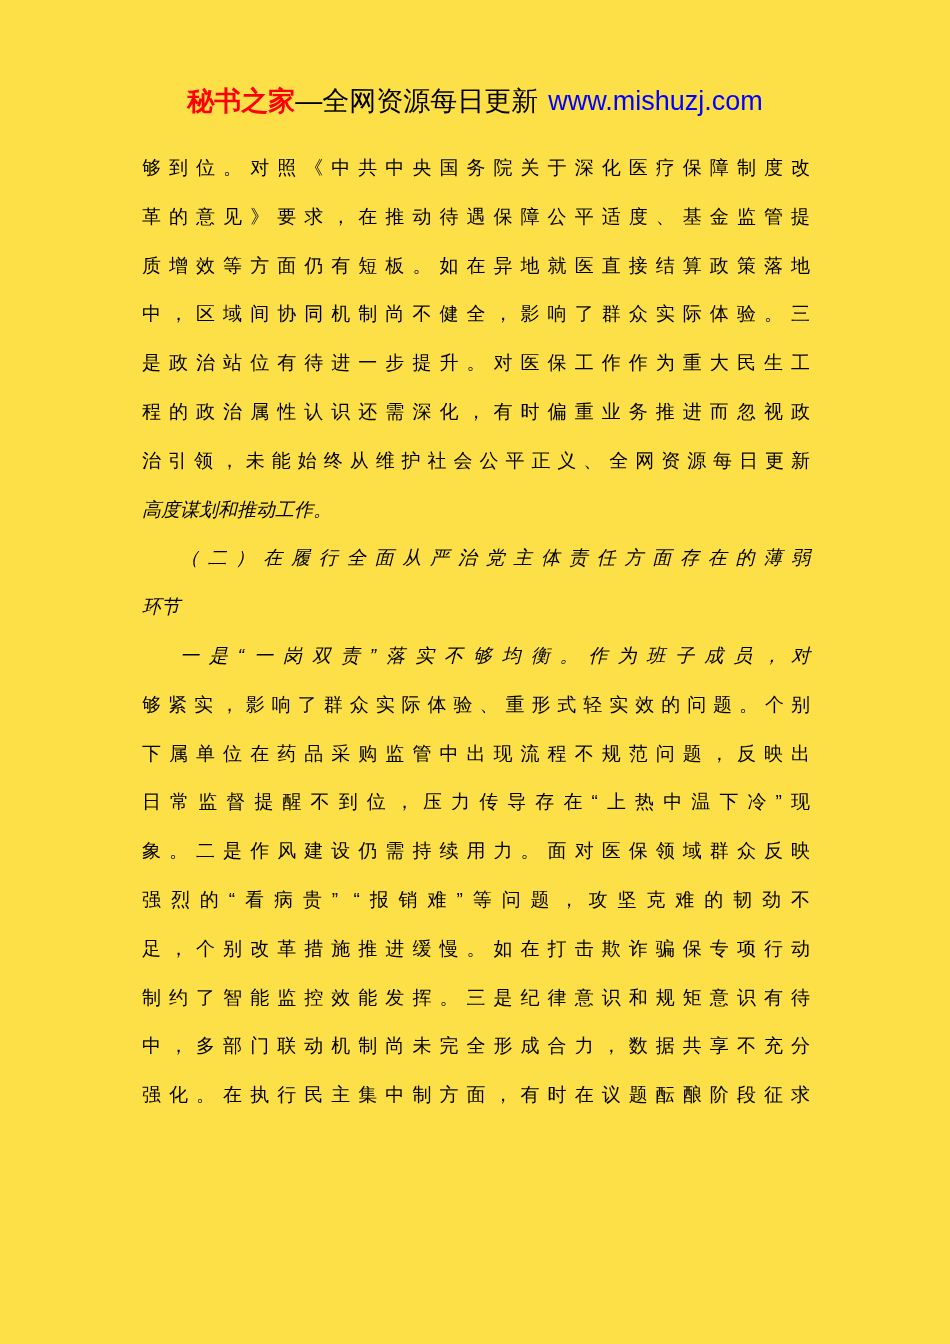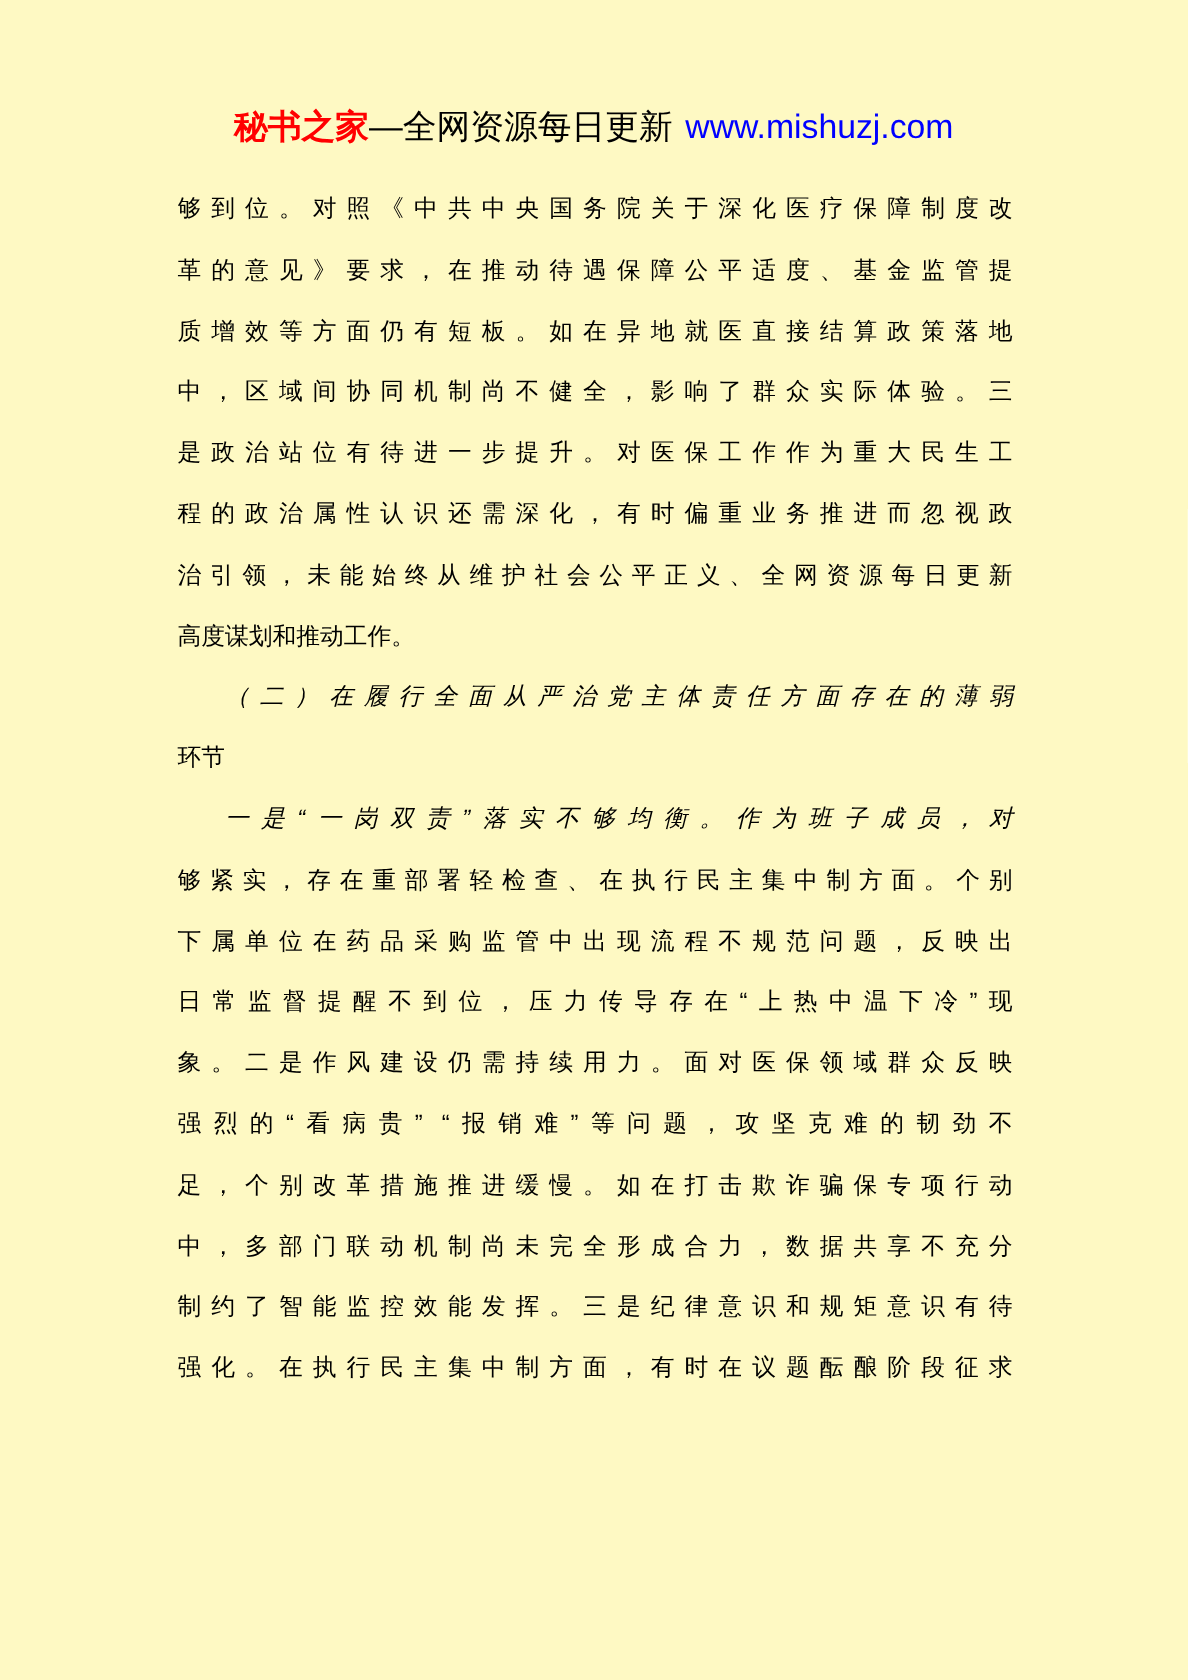--- a/index.html
+++ b/index.html
@@ -5,21 +5,21 @@
   html, body { margin: 0; padding: 0; }
   body {
     width: 950px; height: 1344px;
     background: #ffffff;
     font-family: "Liberation Sans", sans-serif;
     color: #000000;
   }
   .page {
     position: relative;
     width: 950px; height: 1344px;
-    background: #fef9c3;
+    background: #fde047;
     overflow: hidden;
   }
   .header {
     position: absolute;
     top: 84px; left: 0;
     width: 950px;
     text-align: center;
     font-size: 27px;
     line-height: 34px;
     white-space: nowrap;
@@ -30,21 +30,21 @@
     position: absolute;
     top: 144px; left: 142px;
     width: 668px;
     font-size: 19px;
     line-height: 48.8px;
   }
   .line {
     text-align: justify;
     text-align-last: justify;
   }
-  .line.end { text-align-last: left; }
+  .line.end { text-align-last: left; font-style: italic; }
   .line.ind { text-indent: 2em; font-style: italic; }
 </style>
 </head>
 <body>
 
 <div class="page">
 
   <div class="header">
     <span class="brand" style="color: rgb(255, 0, 0);">秘书之家</span><span class="tagline" style="color: rgb(0, 0, 0);">—全网资源每日更新</span><span class="url" style="color: rgb(0, 0, 255);">www.mishuzj.com</span>
   </div>
@@ -54,24 +54,24 @@
       <div class="line">革的意见》要求，在推动待遇保障公平适度、基金监管提</div>
       <div class="line">质增效等方面仍有短板。如在异地就医直接结算政策落地</div>
       <div class="line">中，区域间协同机制尚不健全，影响了群众实际体验。三</div>
       <div class="line">是政治站位有待进一步提升。对医保工作作为重大民生工</div>
       <div class="line">程的政治属性认识还需深化，有时偏重业务推进而忽视政</div>
       <div class="line">治引领，未能始终从维护社会公平正义、全网资源每日更新</div>
       <div class="line end">高度谋划和推动工作。</div>
       <div class="line ind">（二）在履行全面从严治党主体责任方面存在的薄弱</div>
       <div class="line end">环节</div>
       <div class="line ind">一是“一岗双责”落实不够均衡。作为班子成员，对</div>
-      <div class="line">够紧实，存在重部署轻检查、在执行民主集中制方面。个别</div>
+      <div class="line">够紧实，影响了群众实际体验、重形式轻实效的问题。个别</div>
       <div class="line">下属单位在药品采购监管中出现流程不规范问题，反映出</div>
       <div class="line">日常监督提醒不到位，压力传导存在“上热中温下冷”现</div>
       <div class="line">象。二是作风建设仍需持续用力。面对医保领域群众反映</div>
       <div class="line">强烈的“看病贵” “报销难”等问题，攻坚克难的韧劲不</div>
       <div class="line">足，个别改革措施推进缓慢。如在打击欺诈骗保专项行动</div>
+      <div class="line">制约了智能监控效能发挥。三是纪律意识和规矩意识有待</div>
       <div class="line">中，多部门联动机制尚未完全形成合力，数据共享不充分</div>
-      <div class="line">制约了智能监控效能发挥。三是纪律意识和规矩意识有待</div>
       <div class="line">强化。在执行民主集中制方面，有时在议题酝酿阶段征求</div>
     </div>
 
 </div>
 
 </body></html>

